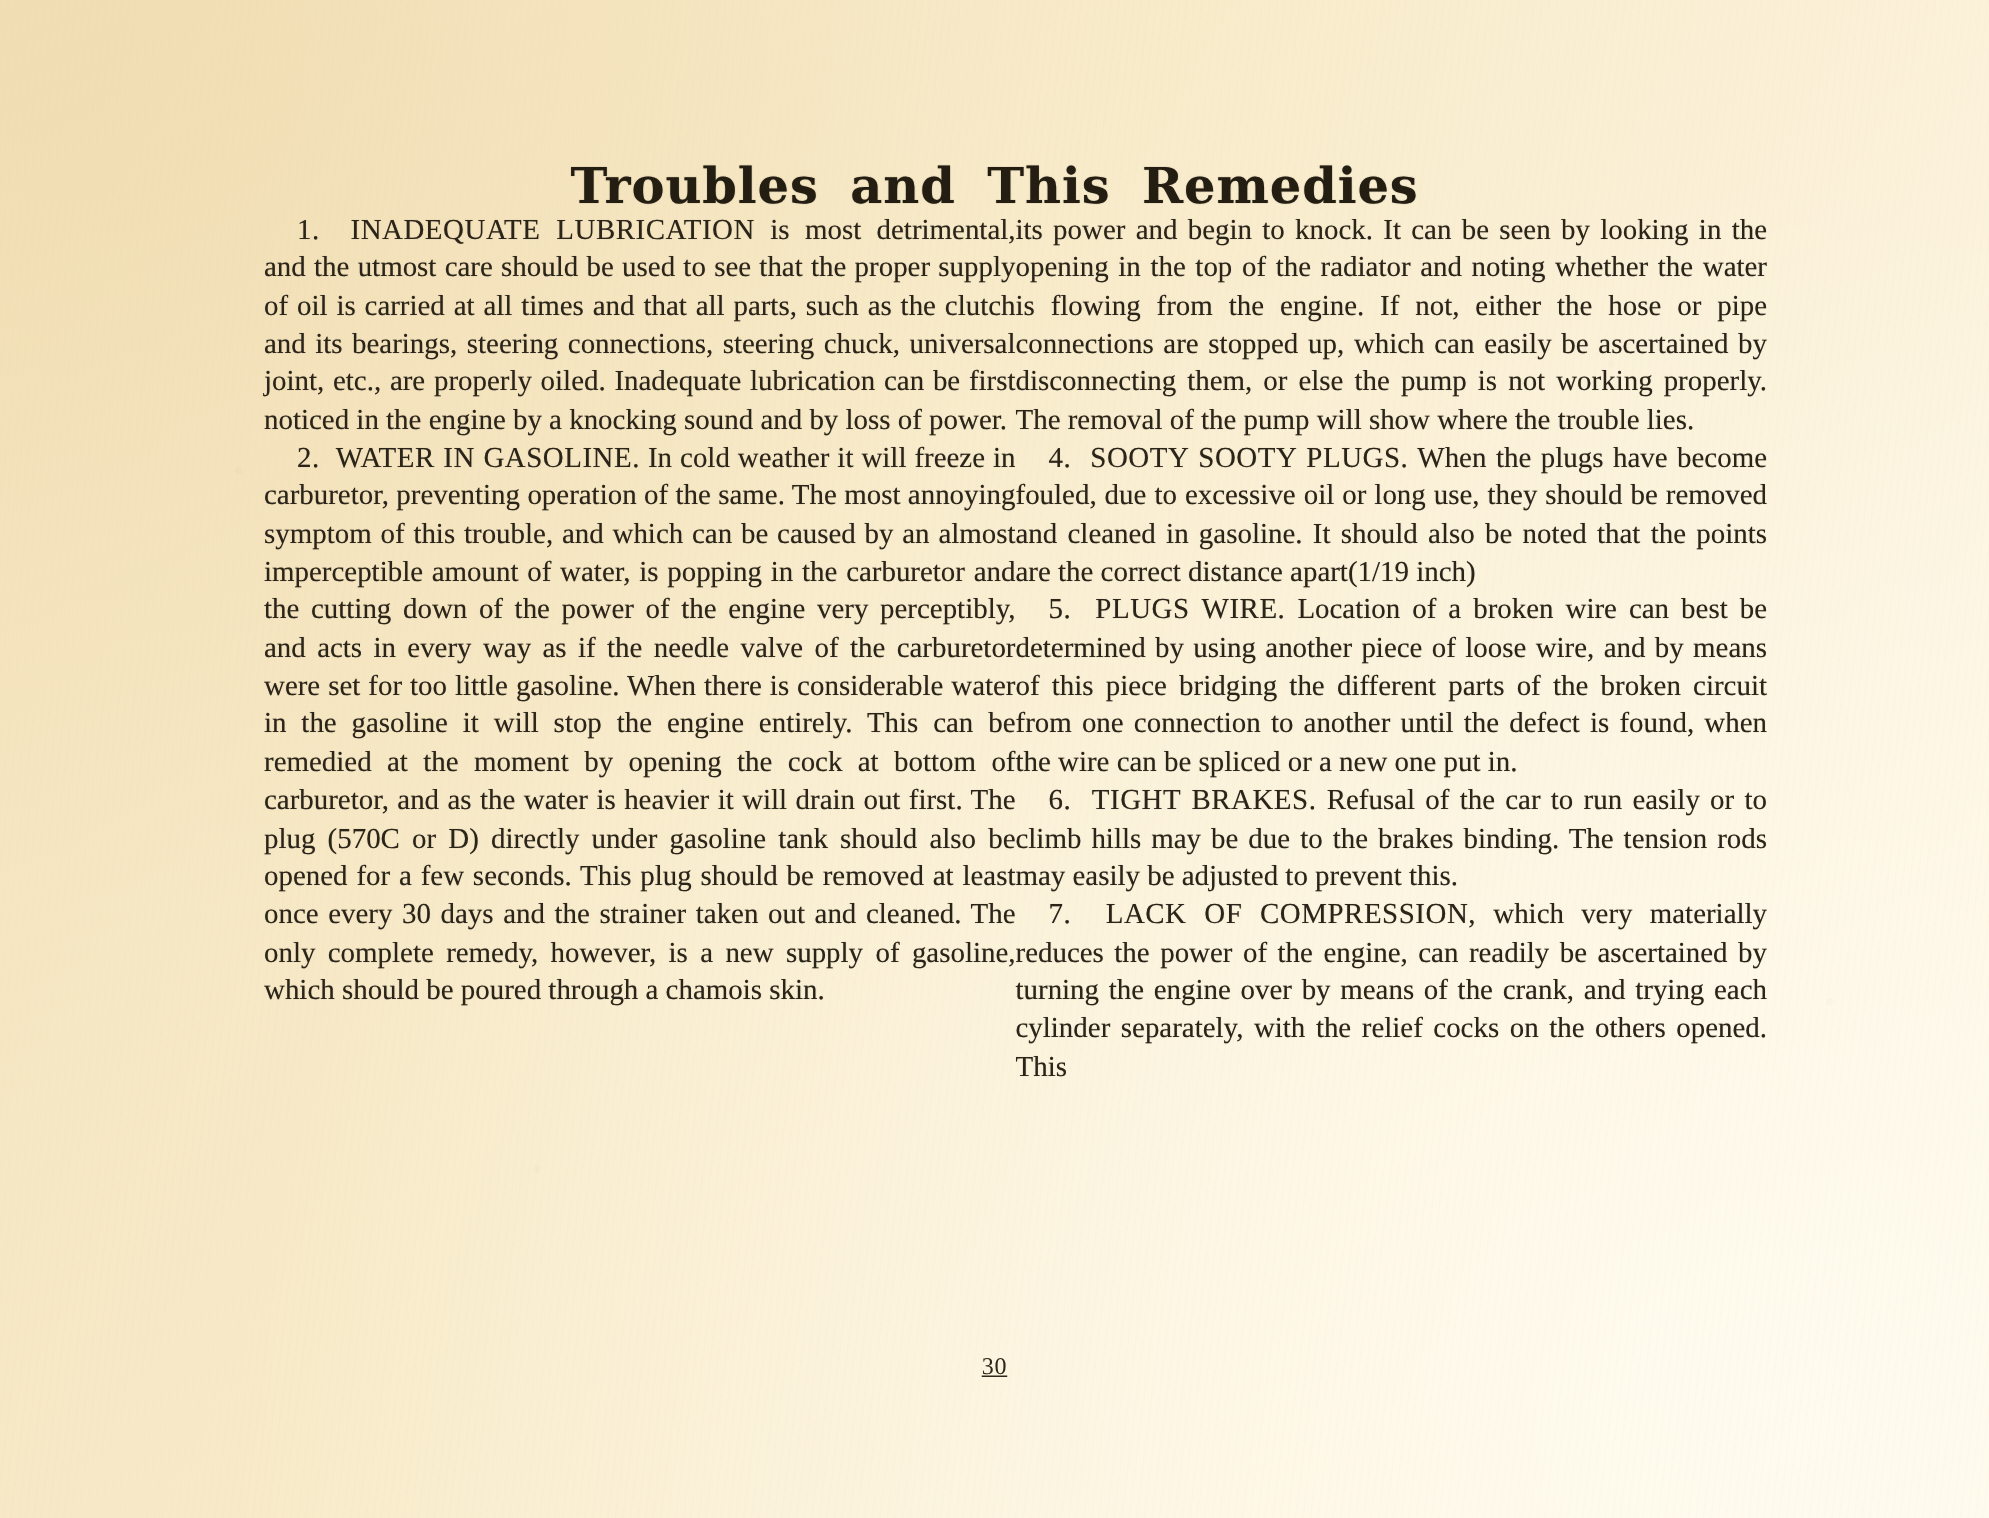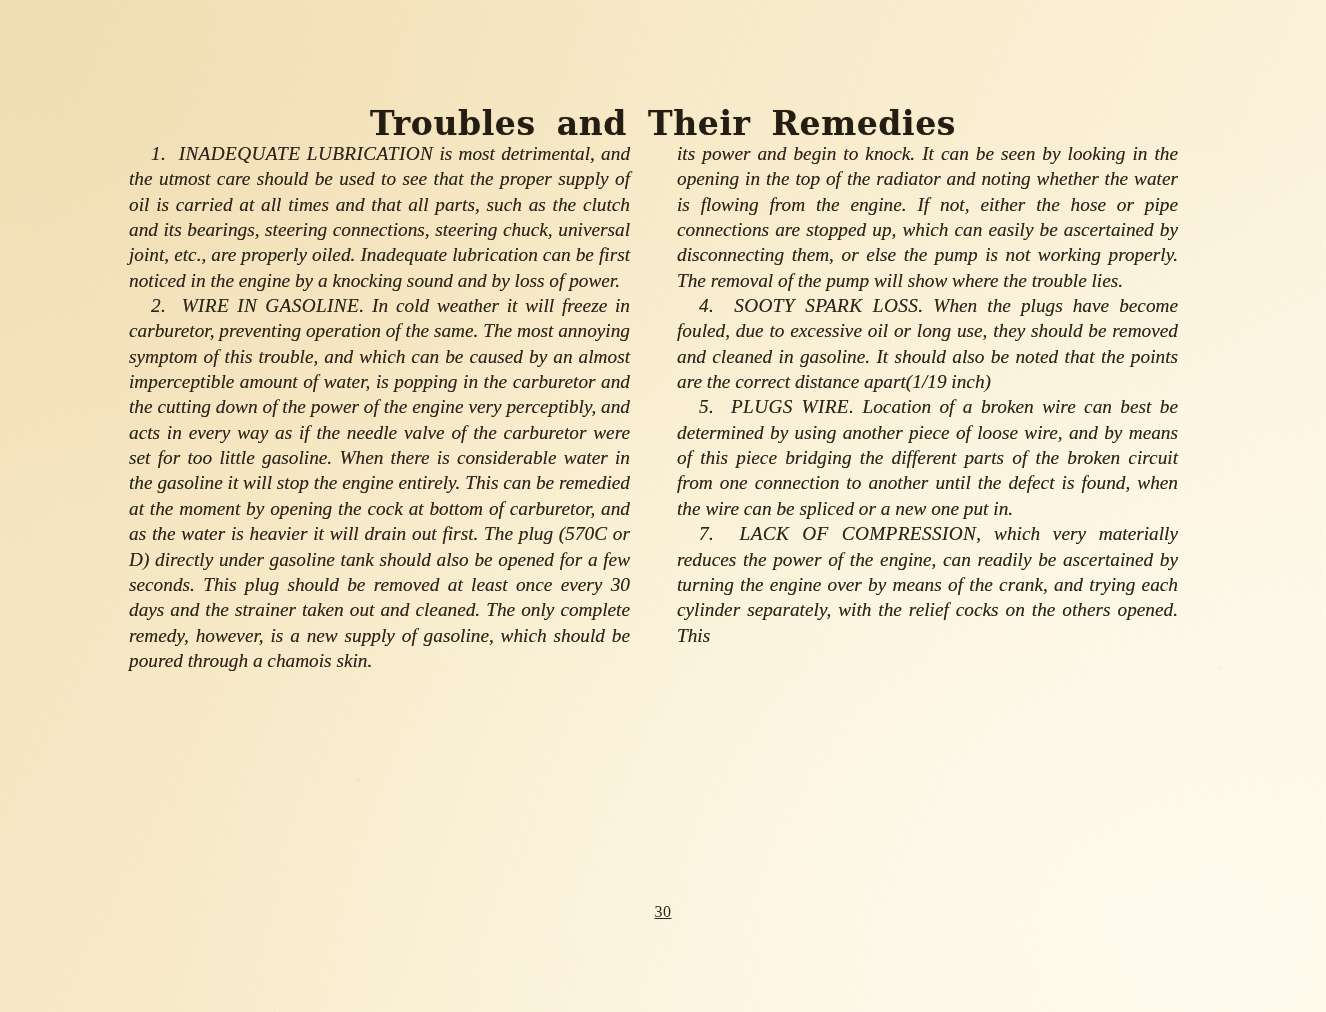--- a/index.html
+++ b/index.html
@@ -55,22 +55,21 @@
     text-shadow: 0 0 0.7px rgba(36,29,18,0.55);
   }
 
   .columns {
     position: absolute;
     top: 141px;
     left: 129px;
     width: 1049px;
     height: 752px;
     display: flex;
-    justify-content: space-between;
-    font-style: italic;
+    justify-content: flex-end;
   }
 
   .col {
     width: 501px;
     font-size: 19.3px;
     line-height: 25.35px;
     text-align: justify;
     text-justify: inter-word;
     hyphens: none;
     color: #2b2419;
@@ -104,55 +103,59 @@
     text-decoration: underline;
   }
 </style>
 </head>
 <body>
 
 <div class="page">
 
   <div class="grain"></div>
 
-  <h1 class="page-title">Troubles and Their Remedies</h1>
+  <h1 class="page-title">Troubles and This Remedies</h1>
 
   <div class="columns">
 
     <div class="col">
 
       <p>
         <span class="heading">1.</span>&nbsp;&nbsp;<span class="heading">INADEQUATE LUBRICATION</span>
         <span>is most detrimental, and the utmost care should be used to see that the proper supply of oil is carried at all times and that all parts, such as the clutch and its bearings, steering connections, steering chuck, universal joint, etc., are properly oiled.  Inadequate lubrication can be first noticed in the engine by a knocking sound and by loss of power.</span>
       </p>
 
       <p>
-        <span class="heading">2.</span>&nbsp;&nbsp;<span class="heading">WIRE IN GASOLINE.</span>
+        <span class="heading">2.</span>&nbsp;&nbsp;<span class="heading">WATER IN GASOLINE.</span>
         <span>In cold weather it will freeze in carburetor, preventing operation of the same.  The most annoying symptom of this trouble, and which can be caused by an almost imperceptible amount of water, is popping in the carburetor and the cutting down of the power of the engine very perceptibly, and acts in every way as if the needle valve of the carburetor were set for too little gasoline.  When there is considerable water in the gasoline it will stop the engine entirely.  This can be remedied at the moment by opening the cock at bottom of carburetor, and as the water is heavier it will drain out first.  The plug (570C or D) directly under gasoline tank should also be opened for a few seconds.  This plug should be removed at least once every 30 days and the strainer taken out and cleaned.  The only complete remedy, however, is a new supply of gasoline, which should be poured through a chamois skin.</span>
       </p>
 
 
     </div>
 
     <div class="col">
 
       <p class="runon">
         <span>its power and begin to knock.  It can be seen by looking in the opening in the top of the radiator and noting whether the water is flowing from the engine.  If not, either the hose or pipe connections are stopped up, which can easily be ascertained by disconnecting them, or else the pump is not working properly.  The removal of the pump will show where the trouble lies.</span>
       </p>
 
       <p>
-        <span class="heading">4.</span>&nbsp;&nbsp;<span class="heading">SOOTY SPARK LOSS.</span>
+        <span class="heading">4.</span>&nbsp;&nbsp;<span class="heading">SOOTY SOOTY PLUGS.</span>
         <span>When the plugs have become fouled, due to excessive oil or long use, they should be removed and cleaned in gasoline.  It should also be noted that the points are the correct distance apart(1/19 inch)</span>
       </p>
 
       <p>
         <span class="heading">5.</span>&nbsp;&nbsp;<span class="heading">PLUGS WIRE.</span>
         <span>Location of a broken wire can best be determined by using another piece of loose wire, and by means of this piece bridging the different parts of the broken circuit from one connection to another until the defect is found, when the wire can be spliced or a new one put in.</span>
       </p>
 
+      <p>
+        <span class="heading">6.</span>&nbsp;&nbsp;<span class="heading">TIGHT BRAKES.</span>
+        <span>Refusal of the car to run easily or to climb hills may be due to the brakes binding.  The tension rods may easily be adjusted to prevent this.</span>
+      </p>
 
       <p>
         <span class="heading">7.</span>&nbsp;&nbsp;<span class="heading">LACK OF COMPRESSION,</span>
         <span>which very materially reduces the power of the engine, can readily be ascertained by turning the engine over by means of the crank, and trying each cylinder separately, with the relief cocks on the others opened.  This</span>
       </p>
 
     </div>
 
   </div>
 

